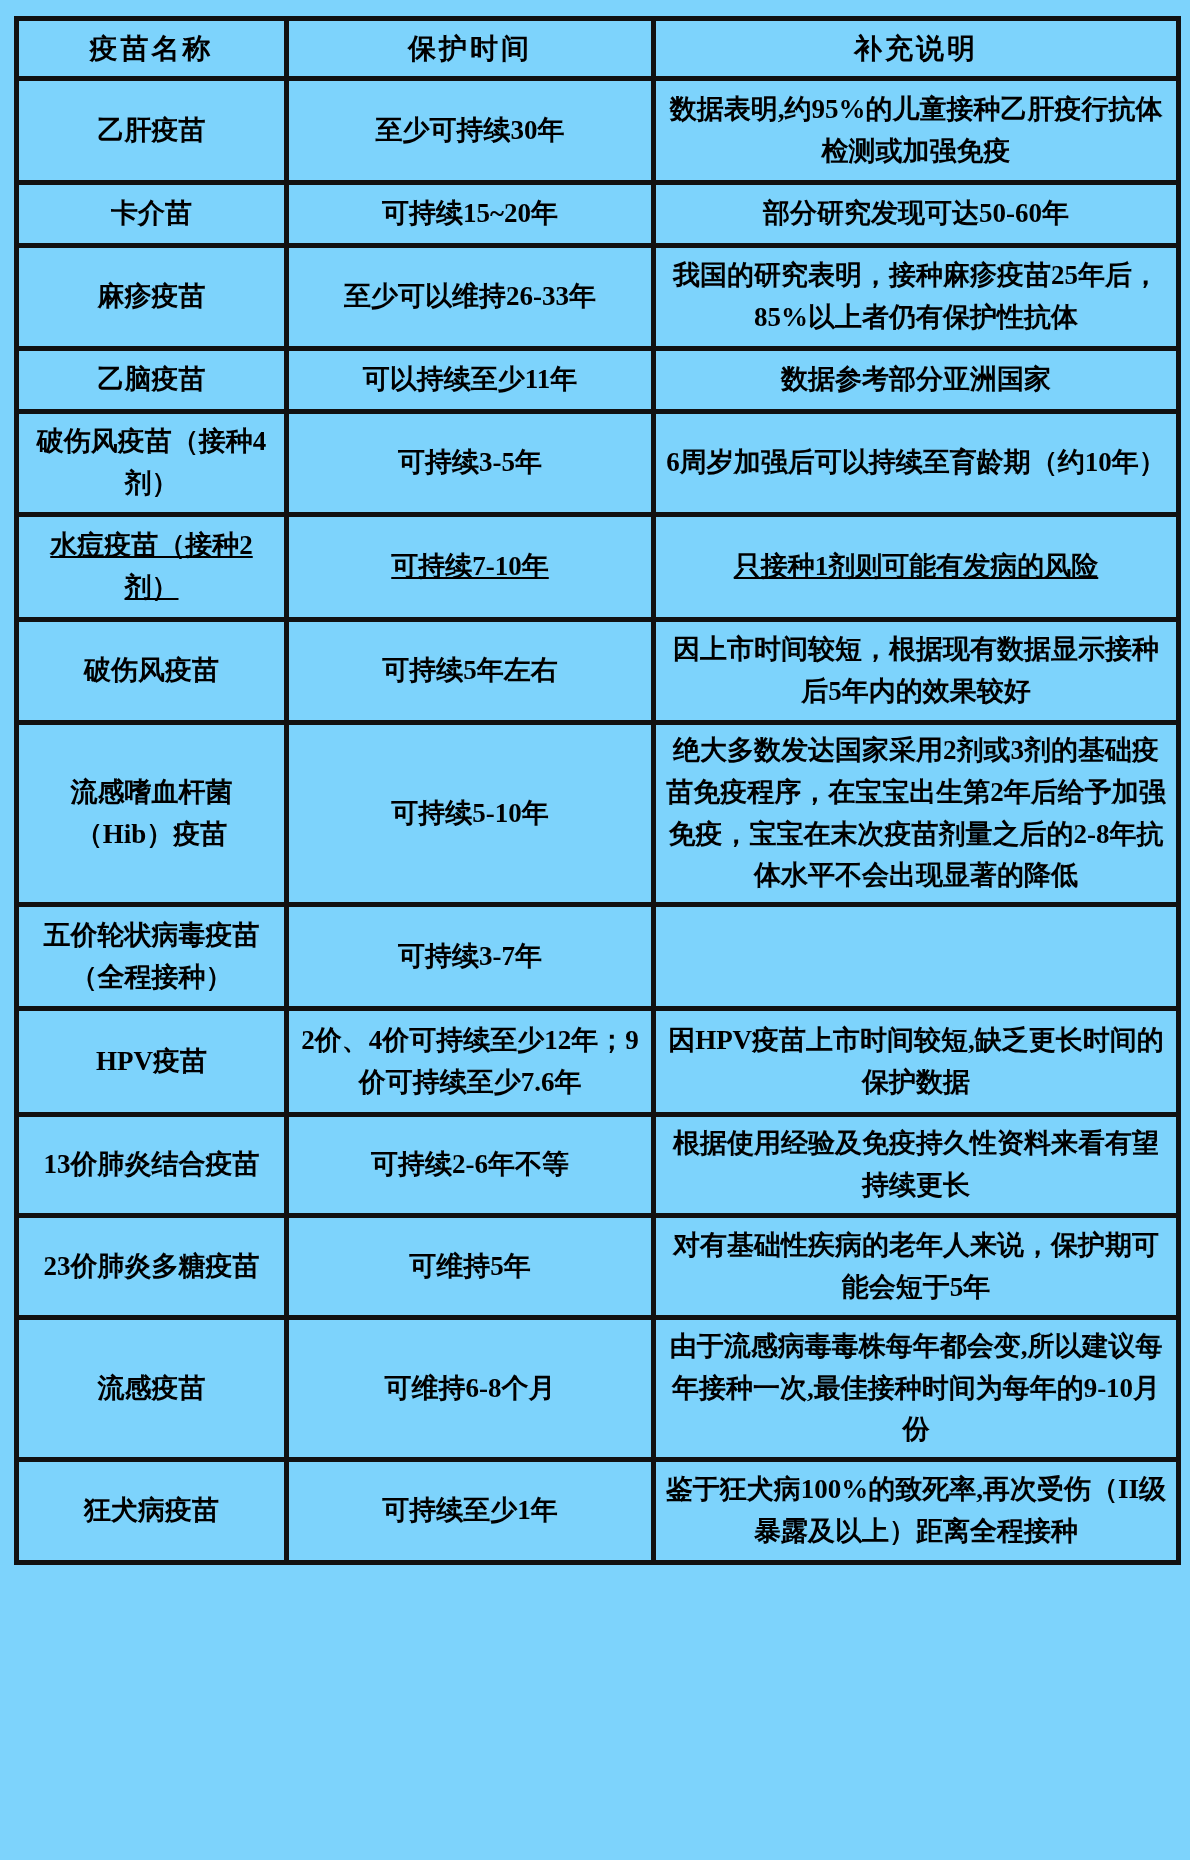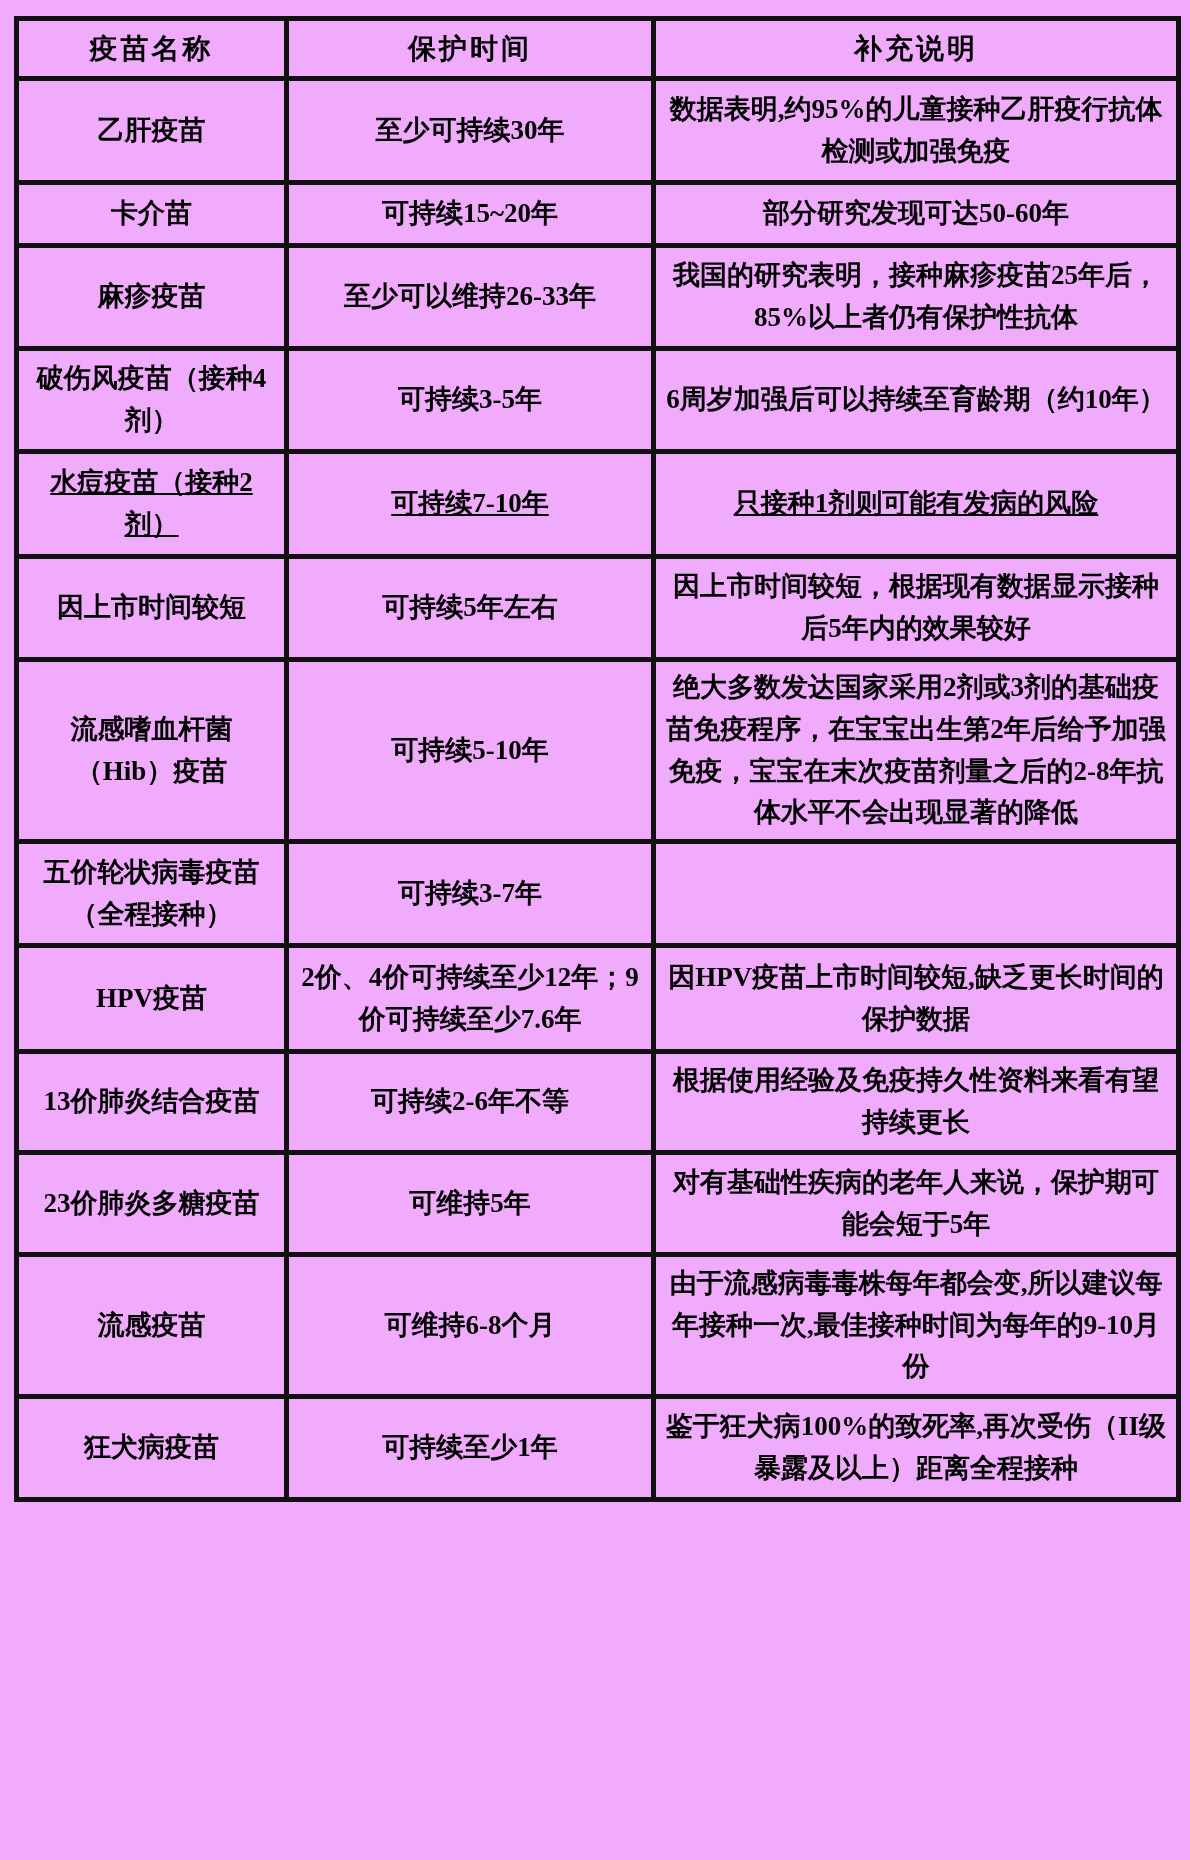--- a/index.html
+++ b/index.html
@@ -5,21 +5,21 @@
   * { margin: 0; padding: 0; box-sizing: border-box; }
   html, body {
     width: 1190px;
     background: #ffffff;
     font-family: "Liberation Serif", "DejaVu Serif", serif;
     color: #000000;
   }
   .page {
     width: 1190px;
     height: 1860px;
-    background: #f0abfc;
+    background: #7dd3fc;
     position: relative;
   }
   table.vaccine-table {
     position: absolute;
     left: 14px;
     top: 16px;
     width: 1162px;
     border-collapse: collapse;
     table-layout: fixed;
   }
@@ -87,32 +87,37 @@
       <tr class="h-r2">
         <td>卡介苗</td>
         <td>可持续15~20年</td>
         <td>部分研究发现可达50-60年</td>
       </tr>
       <tr class="h-r6">
         <td>麻疹疫苗</td>
         <td>至少可以维持26-33年</td>
         <td>我国的研究表明，接种麻疹疫苗25年后，85%以上者仍有保护性抗体</td>
       </tr>
+      <tr class="h-r7">
+        <td>乙脑疫苗</td>
+        <td>可以持续至少11年</td>
+        <td>数据参考部分亚洲国家</td>
+      </tr>
       <tr class="h-r8">
         <td>破伤风疫苗（接种4剂）</td>
         <td>可持续3-5年</td>
         <td>6周岁加强后可以持续至育龄期（约10年）</td>
       </tr>
       <tr class="h-r9">
         <td>水痘疫苗（接种2剂）</td>
         <td>可持续7-10年</td>
         <td>只接种1剂则可能有发病的风险</td>
       </tr>
       <tr class="h-r10">
-        <td>因上市时间较短</td>
+        <td>破伤风疫苗</td>
         <td>可持续5年左右</td>
         <td>因上市时间较短，根据现有数据显示接种后5年内的效果较好</td>
       </tr>
       <tr class="h-r11">
         <td>流感嗜血杆菌（Hib）疫苗</td>
         <td>可持续5-10年</td>
         <td>绝大多数发达国家采用2剂或3剂的基础疫苗免疫程序，在宝宝出生第2年后给予加强免疫，宝宝在末次疫苗剂量之后的2-8年抗体水平不会出现显著的降低</td>
       </tr>
       <tr class="h-r12">
         <td>五价轮状病毒疫苗（全程接种）</td>

